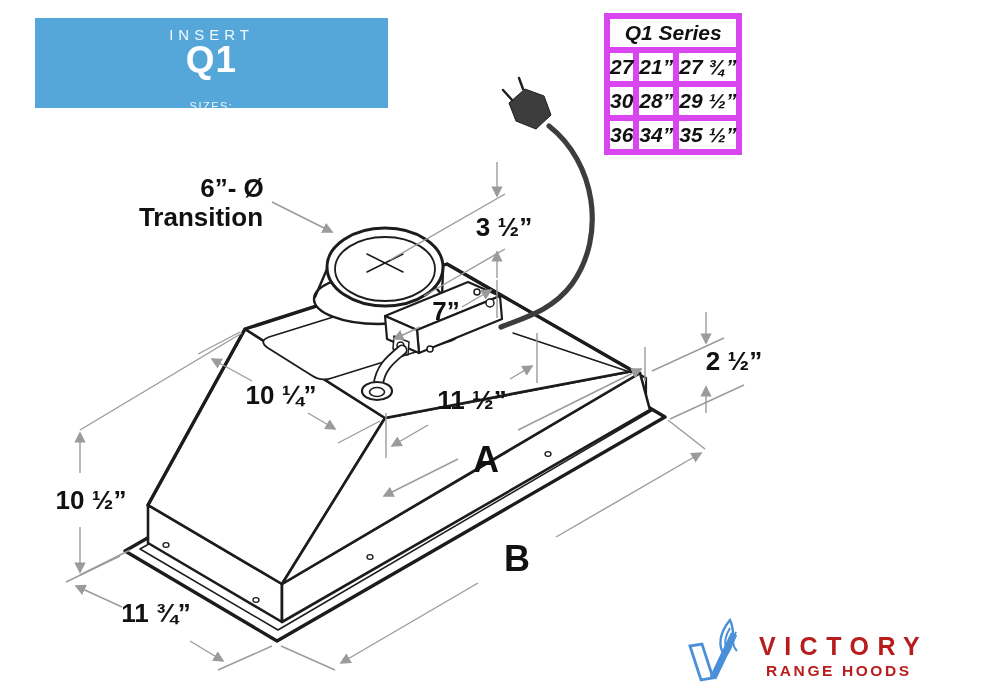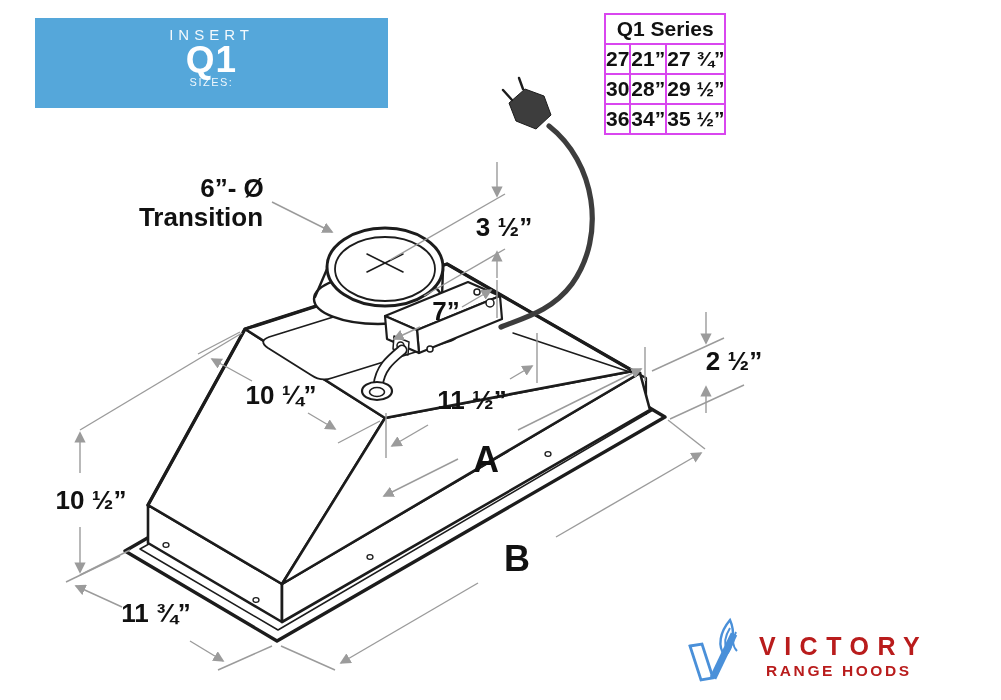--- a/index.html
+++ b/index.html
@@ -8,31 +8,31 @@
     font-family:"Liberation Sans",sans-serif;overflow:hidden;
   }
   
   .badge{
     position:absolute;left:35px;top:18px;width:353px;height:90px;
     color:#fff;display:flex;flex-direction:column;align-items:center;
     justify-content:space-between;padding:8px 0 21px 0;box-sizing:border-box;
   }
   .badge-kicker{font-size:15px;letter-spacing:5px;color:rgba(255,255,255,.93);font-weight:400;}
   .badge-model{font-size:37px;font-weight:bold;line-height:.9;letter-spacing:1px;}
-  .badge-sizes{display:flex;align-items:flex-start;}
+  .badge-sizes{display:flex;align-items:flex-start;margin-top:24px;}
   .badge-sizes .lbl{font-size:11px;letter-spacing:1.5px;color:rgba(255,255,255,.9);}
   .badge-sizes .val{font-size:21px;font-weight:bold;letter-spacing:1px;}
   
   .spec-table{
     position:absolute;left:604px;top:13px;border-collapse:collapse;
     font-weight:bold;color:#111;table-layout:fixed;
   }
   .spec-table td,.spec-table th{
-    border:2px solid #d946ef;text-align:center;vertical-align:middle;
-    height:28px;padding:0;font-size:21px;
+    border:6px solid #d946ef;text-align:center;vertical-align:middle;
+    height:28px;padding:0;font-size:21px;font-style:italic;
   }
   .spec-table .c0{width:115px;} .spec-table .c1{width:111px;} .spec-table .c2{width:139px;}
   .spec-table .title-cell{font-size:21px;}
   
   .diagram{position:absolute;left:0;top:0;}
   .dim-label{font-weight:bold;fill:#111;font-size:26px;font-family:"Liberation Sans",sans-serif;}
   .dim-label.big{font-size:36px;}
   
   .logo{position:absolute;left:684px;top:616px;display:flex;align-items:flex-start;}
   .logo-text{margin-left:9px;margin-top:18px;}

